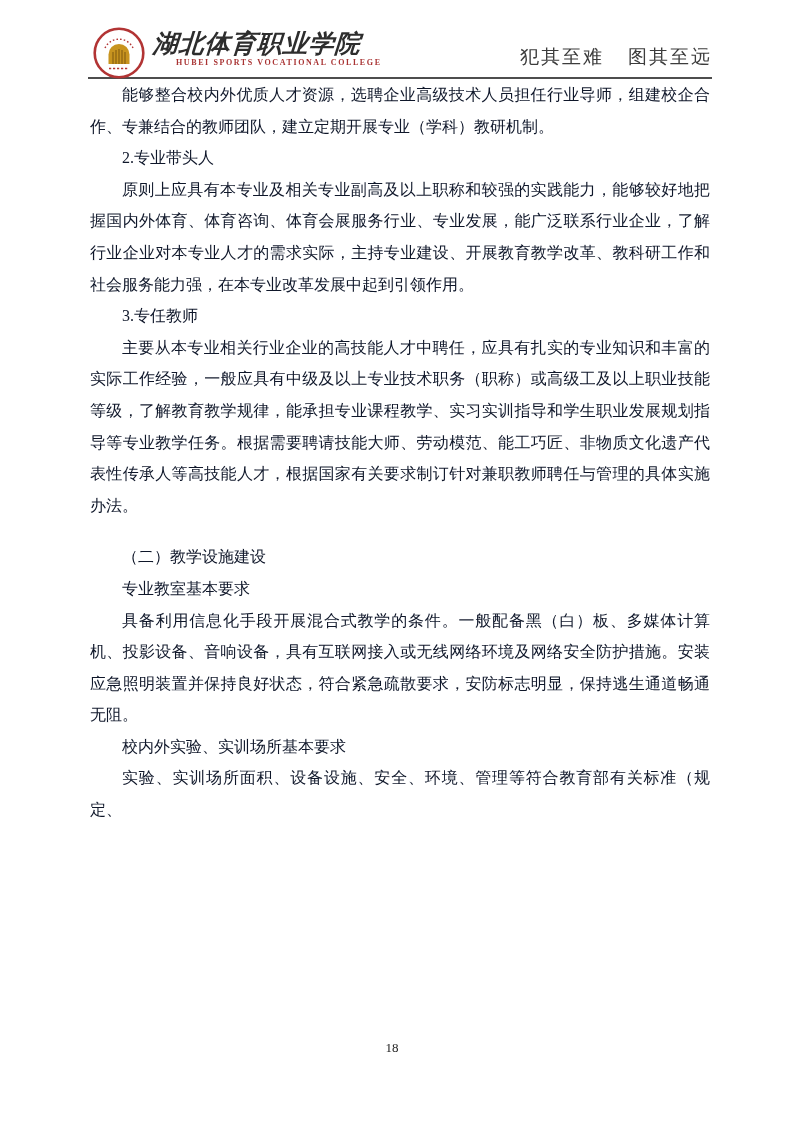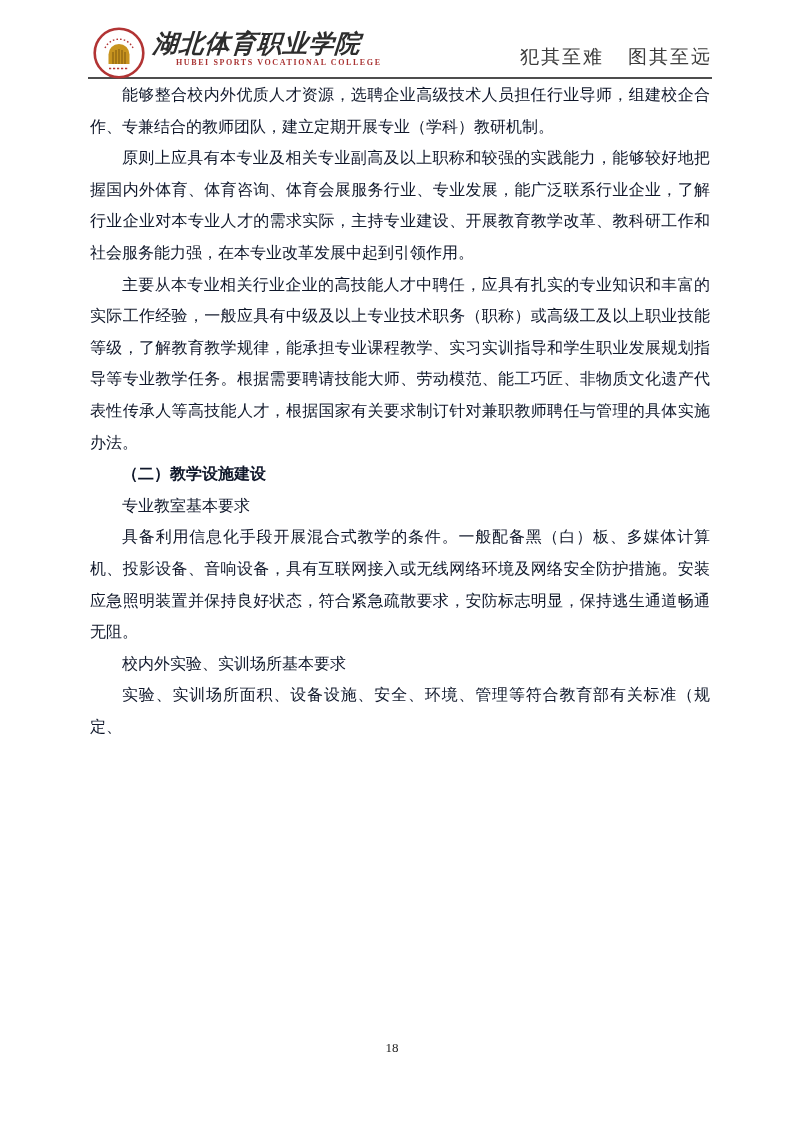--- a/index.html
+++ b/index.html
@@ -37,21 +37,21 @@
   
   .content{position:absolute;top:79px;left:90px;width:620px;}
   .content p{
     margin:0;
     font-size:16px;line-height:31.6px;
     text-align:justify;
     text-indent:2em;
     color:#0f172a;
     word-break:break-all;
   }
-  .content p.heading{font-weight:bold;}
+  .content p.heading{font-weight:normal;margin-top:20px;}
   
   .footer{
     position:absolute;left:0;right:16px;top:1040px;
     text-align:center;font-size:13px;color:#222222;
   }
 </style>
 </head>
 <body>
 
 <div class="page">
@@ -72,21 +72,23 @@
     </div>
 
     <div class="motto">
       <span>犯其至难</span><span class="motto-gap"></span><span>图其至远</span>
     </div>
 
   </div>
 
   <div class="content">
       <p>能够整合校内外优质人才资源，选聘企业高级技术人员担任行业导师，组建校企合作、专兼结合的教师团队，建立定期开展专业（学科）教研机制。</p>
+      <p>2.专业带头人</p>
       <p>原则上应具有本专业及相关专业副高及以上职称和较强的实践能力，能够较好地把握国内外体育、体育咨询、体育会展服务行业、专业发展，能广泛联系行业企业，了解行业企业对本专业人才的需求实际，主持专业建设、开展教育教学改革、教科研工作和社会服务能力强，在本专业改革发展中起到引领作用。</p>
+      <p>3.专任教师</p>
       <p>主要从本专业相关行业企业的高技能人才中聘任，应具有扎实的专业知识和丰富的实际工作经验，一般应具有中级及以上专业技术职务（职称）或高级工及以上职业技能等级，了解教育教学规律，能承担专业课程教学、实习实训指导和学生职业发展规划指导等专业教学任务。根据需要聘请技能大师、劳动模范、能工巧匠、非物质文化遗产代表性传承人等高技能人才，根据国家有关要求制订针对兼职教师聘任与管理的具体实施办法。</p>
       <p class="heading">（二）教学设施建设</p>
       <p>专业教室基本要求</p>
       <p>具备利用信息化手段开展混合式教学的条件。一般配备黑（白）板、多媒体计算机、投影设备、音响设备，具有互联网接入或无线网络环境及网络安全防护措施。安装应急照明装置并保持良好状态，符合紧急疏散要求，安防标志明显，保持逃生通道畅通无阻。</p>
       <p>校内外实验、实训场所基本要求</p>
       <p>实验、实训场所面积、设备设施、安全、环境、管理等符合教育部有关标准（规定、</p>
     </div>
 
   <div class="footer">
     <span>18</span>

